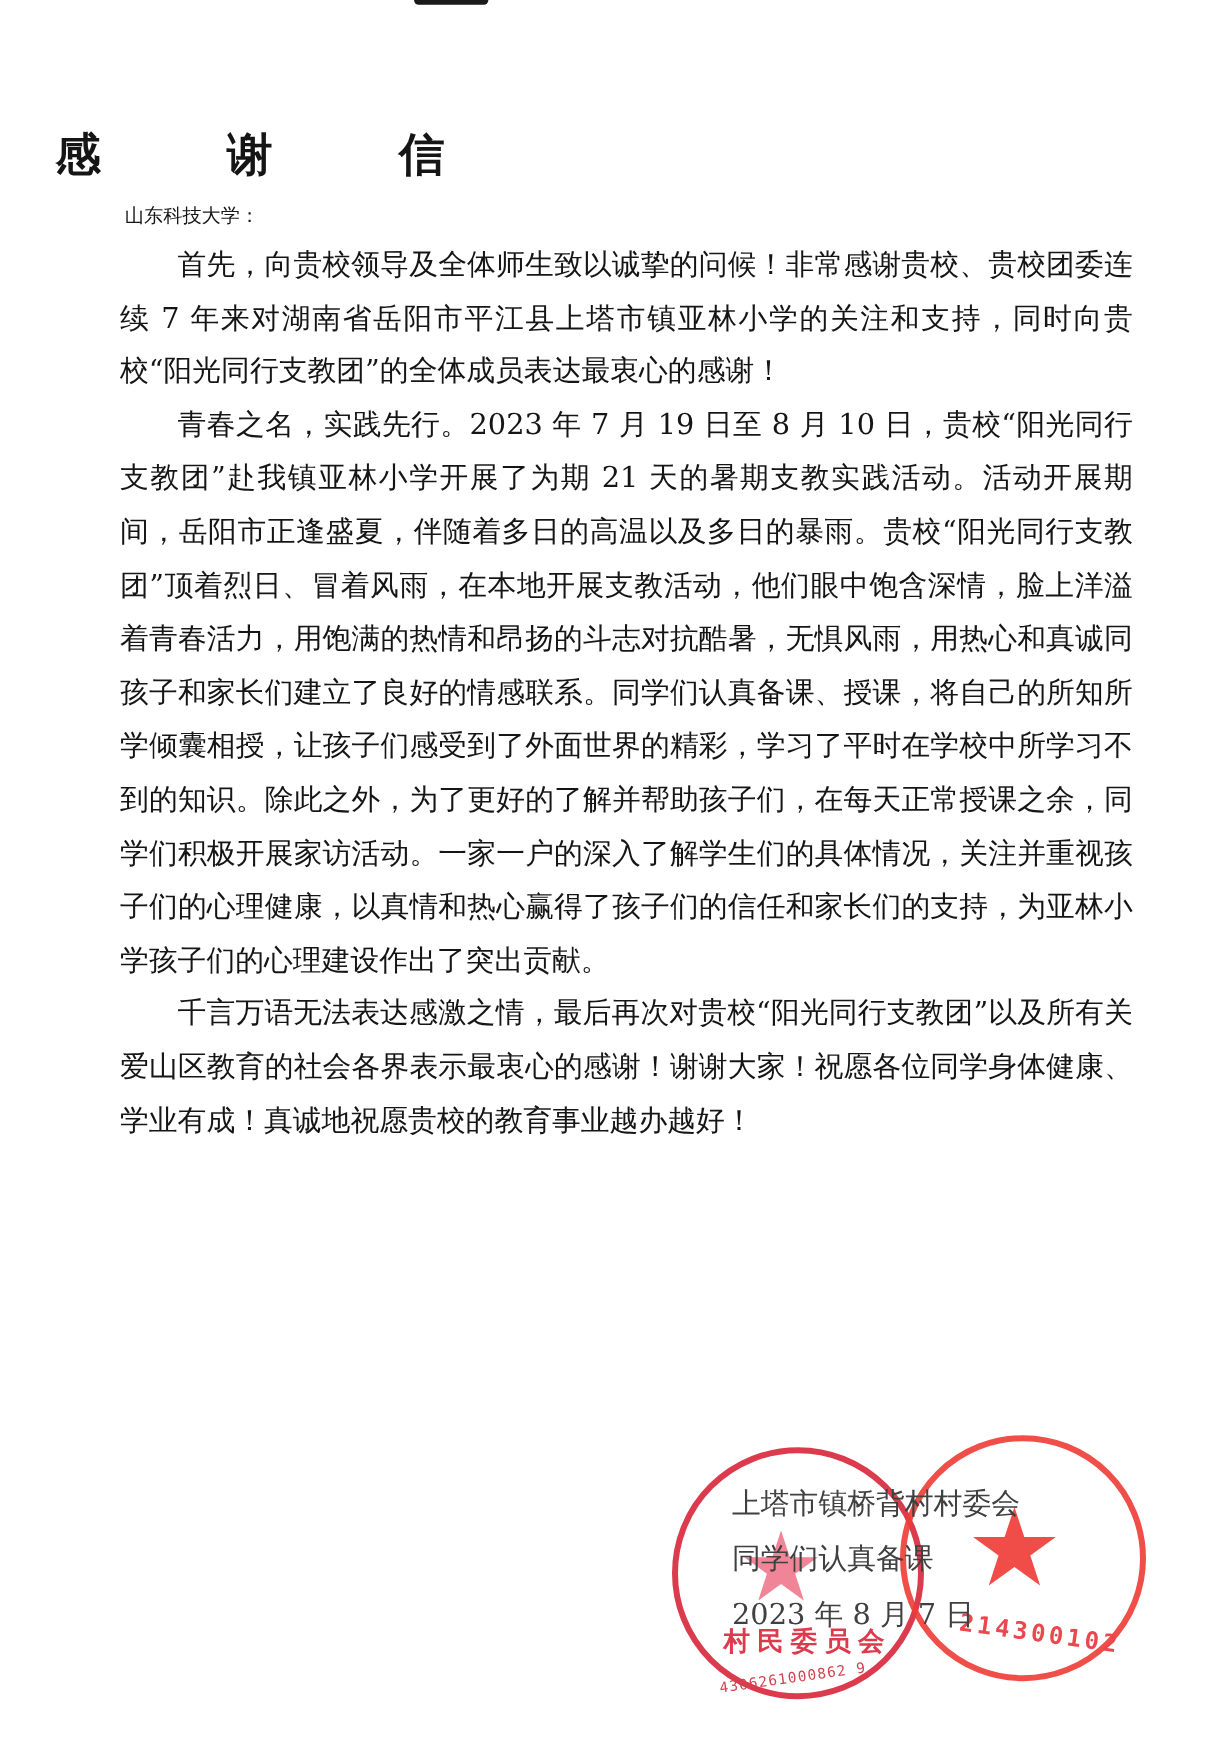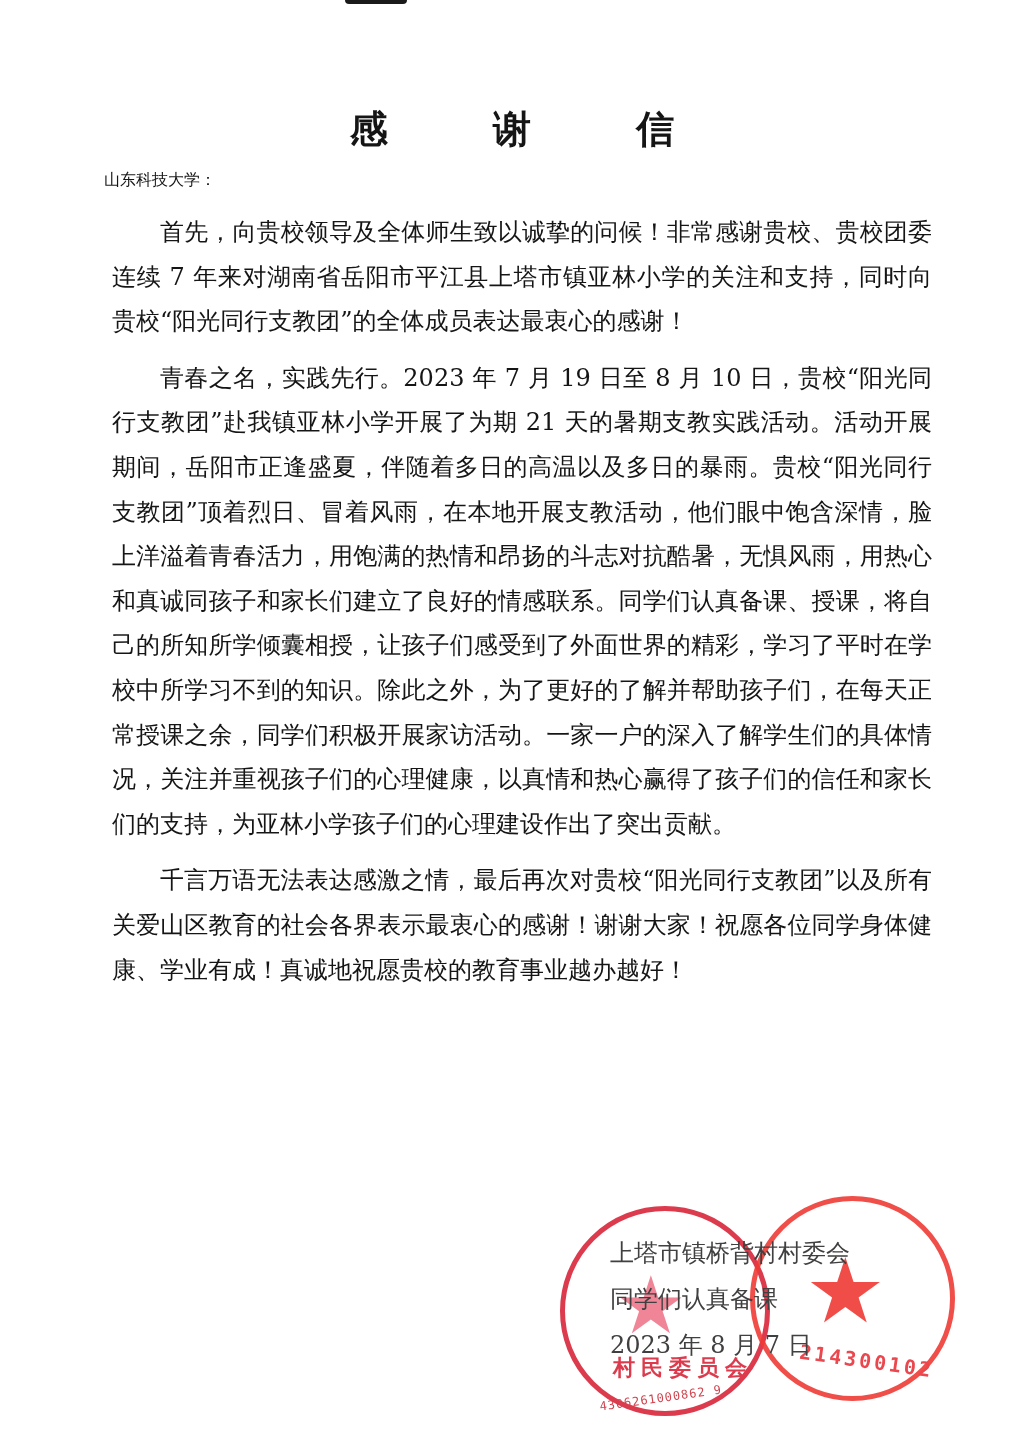--- a/index.html
+++ b/index.html
@@ -1,37 +1,37 @@
 <!DOCTYPE html>
 <html><head>
 <meta charset="utf-8">
 <style>
   html, body { margin: 0; padding: 0; background: #ffffff; }
   body { width: 1024px; height: 1449px; position: relative; overflow: hidden;
          font-family: "DejaVu Serif", "Liberation Serif", serif; color: #151515; }
   .top-mark { position: absolute; left: 345px; top: 0; width: 62px; height: 4px;
               background: #1a1a1a; border-radius: 0 0 30px 30px; }
-  .title { position: absolute; left: 0; width: 1024px; top: 104px; text-align: center;
+  .title { position: absolute; left: 0; width: 1024px; top: 104px; text-align: left;
            font-size: 38px; font-weight: bold; letter-spacing: 46px; text-indent: 46px; }
   .salutation { position: absolute; left: 104px; top: 160px; font-size: 16px; line-height: 40px; }
   .body-text { position: absolute; left: 100px; width: 844px; top: 198px;
                font-size: 24px; line-height: 44.6px; text-align: justify; }
-  .para { margin: 12px; text-indent: 48px; }
+  .para { margin: 0; text-indent: 48px; }
   .seals { position: absolute; left: 560px; top: 1196px; width: 420px; height: 240px; }
   .seal { position: absolute; border-radius: 50%; border: 5px solid #e8343b; box-sizing: border-box;
           opacity: 0.9; }
   .seal-left { left: 0; top: 10px; width: 210px; height: 210px; border-color: #d9263a; }
   .seal-right { left: 190px; top: 0px; width: 205px; height: 205px; border-color: #ef3b35; }
   .seal-star { position: absolute; color: #f03a35; font-size: 90px; line-height: 1; }
   .seal-left .seal-star { left: 50px; top: 55px; color: #e9576d; font-size: 80px; opacity: 0.8; }
   .seal-right .seal-star { left: 50px; top: 45px; }
   .seal-ring-text { position: absolute; color: #d9263a; font-size: 22px; font-weight: bold; }
   .seal-code { position: absolute; color: #c9303c; font-size: 12px; letter-spacing: 1px;
                font-family: "DejaVu Sans Mono", monospace; }
-  .seal-left .seal-ring-text { left: 48px; top: 142px; letter-spacing: 6px; }
+  .seal-left .seal-ring-text { left: 38px; top: 142px; letter-spacing: 6px; }
   .seal-left .seal-code { left: 34px; top: 180px; transform: rotate(-8deg); }
   .seal-right .seal-code { left: 44px; top: 148px; font-size: 20px; font-weight: bold; color: #e8343b;
                            transform: rotate(8deg); letter-spacing: 3px; }
   .signature { position: absolute; left: 610px; top: 1230px; font-size: 24px; line-height: 46px;
                color: #404040; z-index: 2; }
   .sig-line { display: block; white-space: nowrap; }
 </style>
 </head>
 <body>
 

